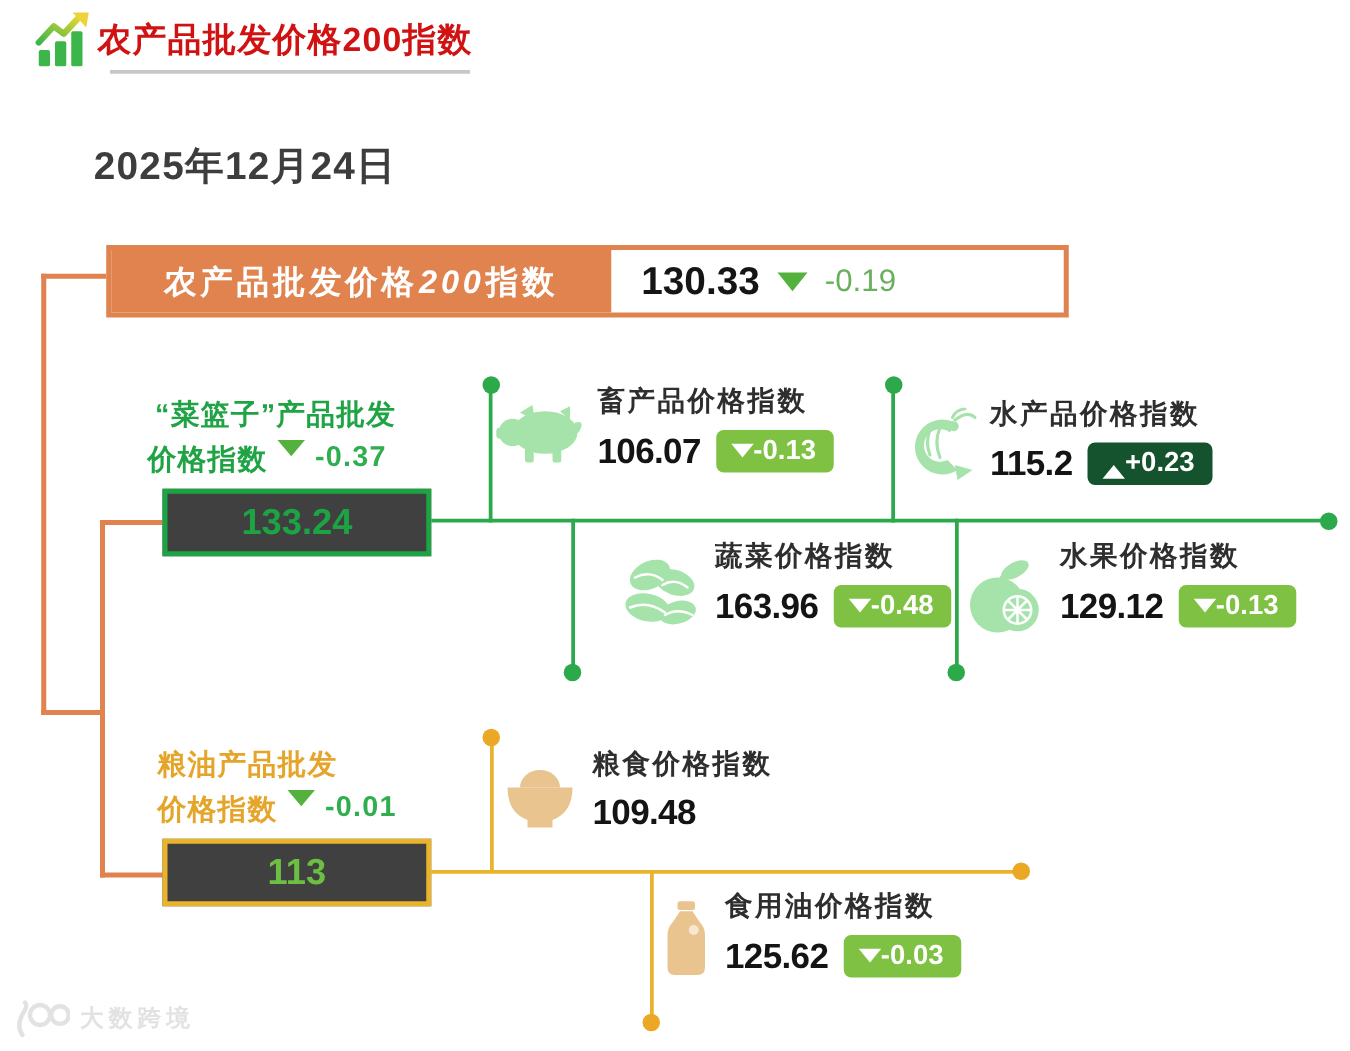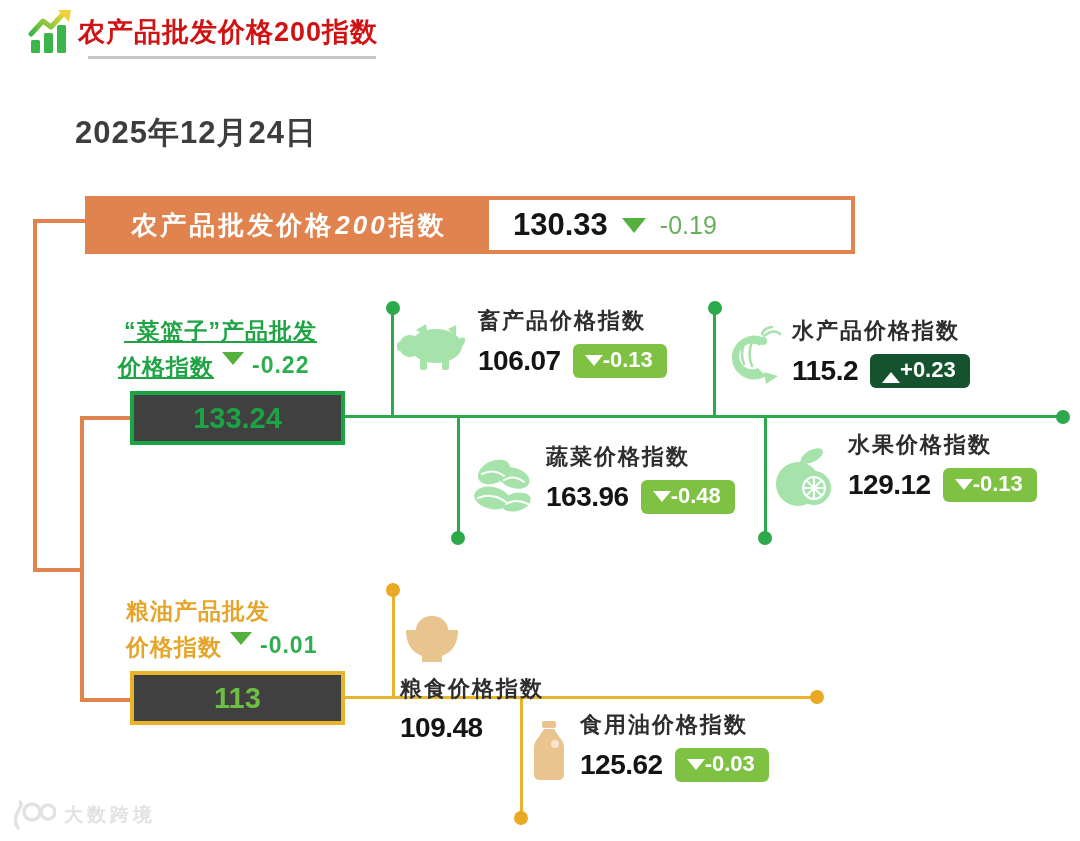--- a/index.html
+++ b/index.html
@@ -24,21 +24,21 @@
   .line{position:absolute;}
   .orange{background:#e0834f;}
   .green-l{background:#2ca94b;}
   .yellow-l{background:#e9b32c;}
   .dot{position:absolute;width:14px;height:14px;border-radius:50%;}
   .dot.g{background:#2ca94b;}
   .dot.y{background:#eaa824;}
   
   .branch-t1{position:absolute;font-size:23px;font-weight:bold;letter-spacing:1px;}
   .branch-t2{position:absolute;font-size:23px;font-weight:bold;letter-spacing:1px;display:flex;gap:8px;}
-  .basket-c{color:#1fa344;text-decoration:underline;}
+  .basket-c{color:#1fa344;}
   .grain-c{color:#e5a52a;}
   .chg-green{color:#2fae4e;font-weight:600;font-size:23px;}
   .value-box{position:absolute;width:207px;height:46px;display:flex;align-items:center;justify-content:center;
     font-size:29px;font-weight:800;background:#404040;}
   .basket-box{left:130px;top:391px;border:4px solid #1ca444;color:#1ca444;}
   .grainoil-box{left:130px;top:671px;border:4px solid #e9b32c;color:#6cbf42;}
   
   .tri{display:inline-block;width:0;height:0;}
   .tri-down-big{border-left:12px solid transparent;border-right:12px solid transparent;border-top:15px solid #55b13e;}
   .tri-down-sm{border-left:11px solid transparent;border-right:11px solid transparent;border-top:13px solid #55b13e;}
@@ -51,23 +51,23 @@
   .sec-row{display:flex;align-items:center;gap:12px;}
   .sec-value{font-size:28px;font-weight:800;color:#141414;letter-spacing:-0.5px;}
   .badge{display:flex;align-items:center;gap:0;border-radius:6px;padding:3px 14px 5px 12px;
     color:#fff;font-size:22px;font-weight:bold;}
   .badge.down{background:#7fc243;}
   .badge.up{background:#14532d;align-items:flex-end;}
   .sec-icon{flex:0 0 auto;margin-top:10px;}
   
   .sec-livestock{left:396px;top:306px;}
   .sec-aquatic{left:720px;top:316px;}
-  .sec-veg{left:470px;top:430px;margin-top:12px;}
+  .sec-veg{left:496px;top:430px;}
   .sec-fruit{left:772px;top:430px;}
-  .sec-grainfood{left:400px;top:596px;flex-direction:column;}
+  .sec-grainfood{left:400px;top:596px;}
   .sec-oil{left:530px;top:710px;}
   
   .watermark{position:absolute;left:10px;top:798px;display:flex;align-items:center;gap:8px;color:#e2e2e2;
     font-size:19px;font-weight:bold;letter-spacing:4px;}
 </style>
 </head>
 <body>
 
 <div class="stage">
 
@@ -106,21 +106,21 @@
   <div class="line orange" style="left:33px;top:219px;width:4px;height:353px;"></div>
   <div class="line orange" style="left:33px;top:568px;width:49px;height:4px;"></div>
   <div class="line orange" style="left:80px;top:416px;width:4px;height:286px;"></div>
   <div class="line orange" style="left:80px;top:416px;width:50px;height:4px;"></div>
   <div class="line orange" style="left:80px;top:698px;width:50px;height:4px;"></div>
 
   <div class="branch-t1 basket-c" style="left:124px;top:316px;">“菜篮子”产品批发</div>
   <div class="branch-t2" style="left:118px;top:352px;">
     <span class="basket-c">价格指数</span>
     <span class="tri tri-down-sm"></span>
-    <span class="chg-green">-0.22</span>
+    <span class="chg-green">-0.37</span>
   </div>
   <div class="value-box basket-box">
     <span>133.24</span>
   </div>
 
   <div class="branch-t1 grain-c" style="left:126px;top:596px;">粮油产品批发</div>
   <div class="branch-t2" style="left:126px;top:632px;">
     <span class="grain-c">价格指数</span>
     <span class="tri tri-down-sm"></span>
     <span class="chg-green">-0.01</span>

